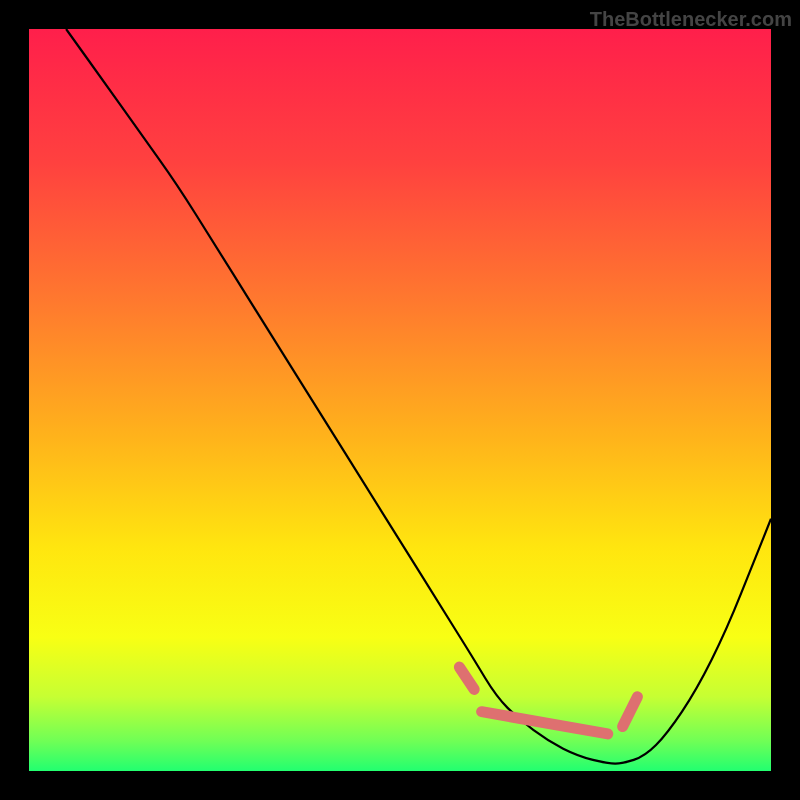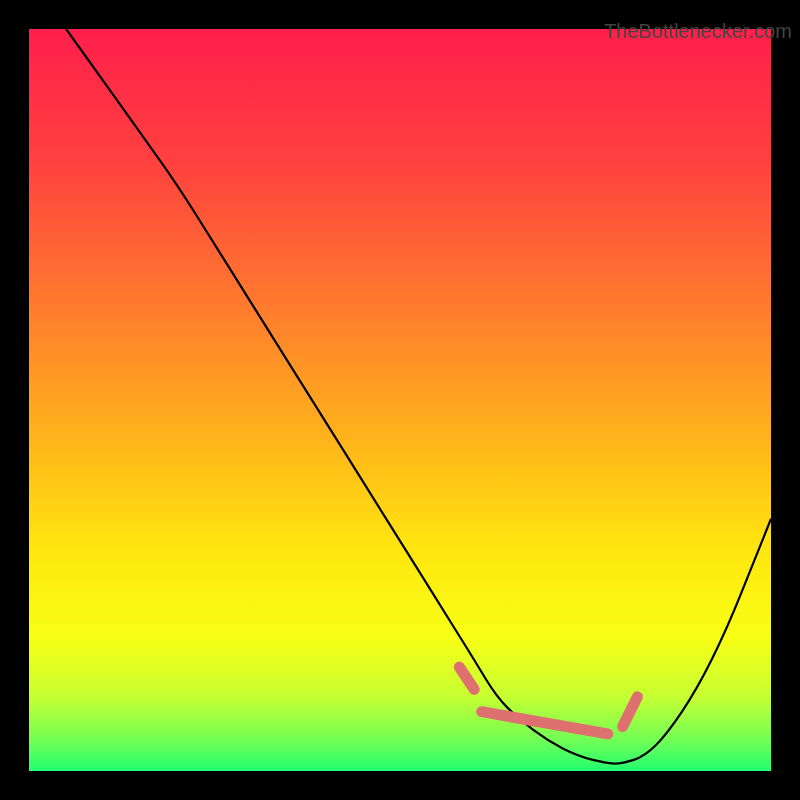--- a/index.html
+++ b/index.html
@@ -12,25 +12,25 @@
     font-family: Arial, sans-serif;
   }
   .container {
     position: relative;
     width: 800px;
     height: 800px;
     background: #000;
   }
   .watermark {
     position: absolute;
-    top: 20px;
+    top: 8px;
     right: 8px;
     color: #444;
     font-size: 20px;
-    font-weight: 400;
+    font-weight: 700;
     z-index: 10;
   }
   .plot {
     position: absolute;
     left: 29px;
     top: 29px;
     width: 742px;
     height: 742px;
   }
   svg {

